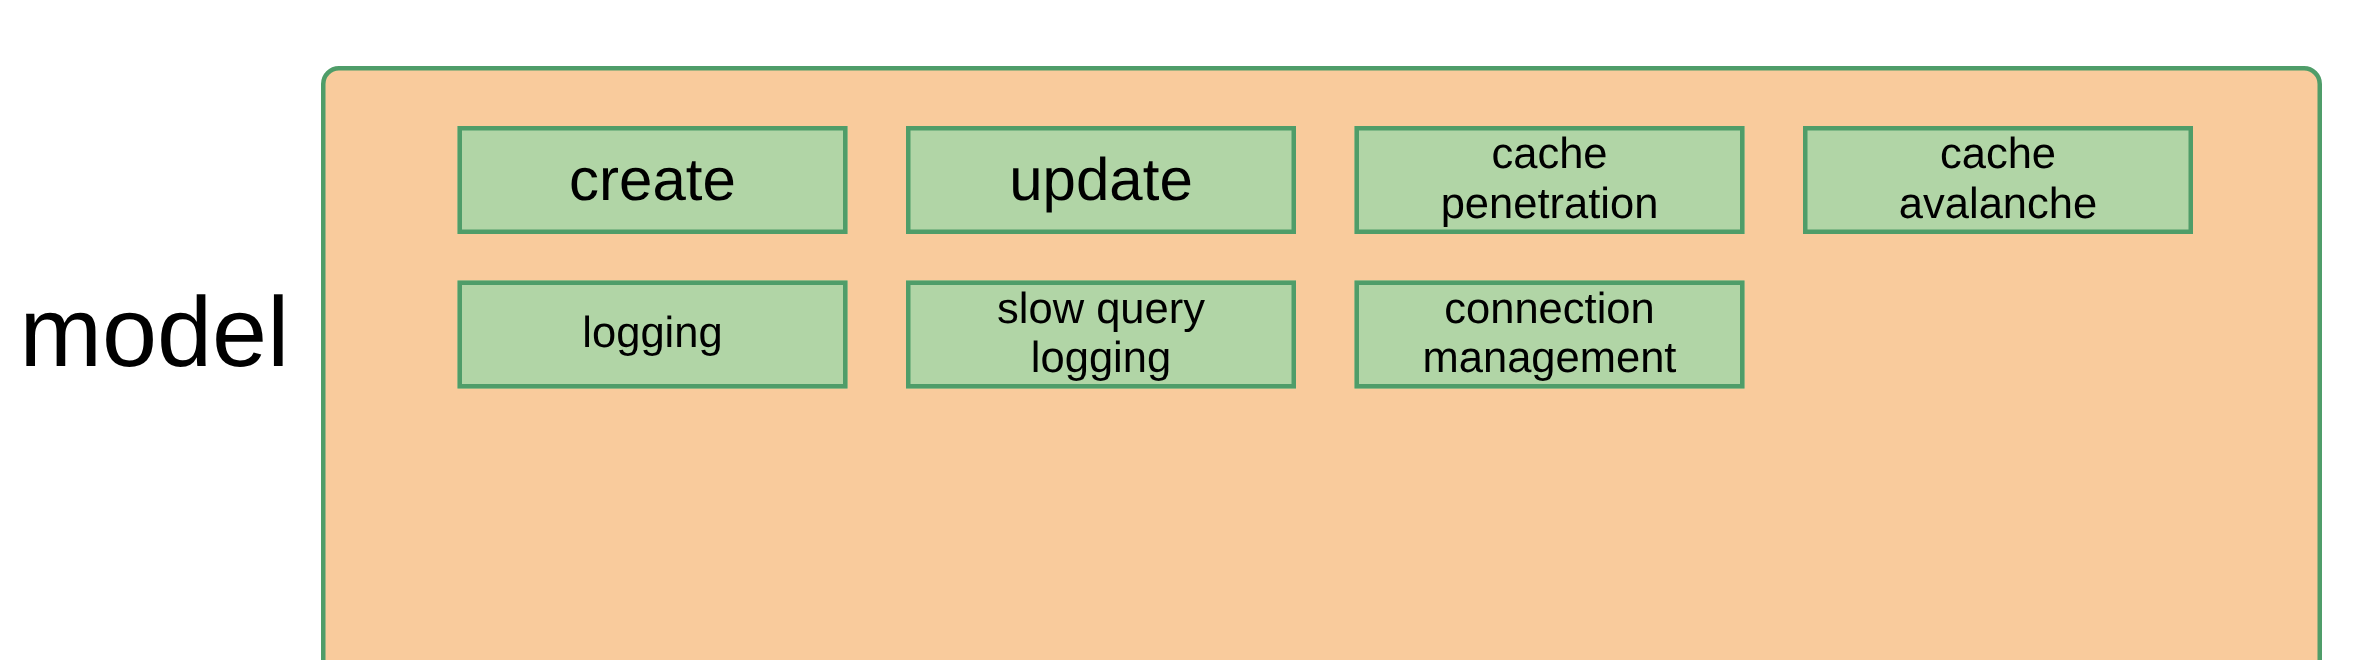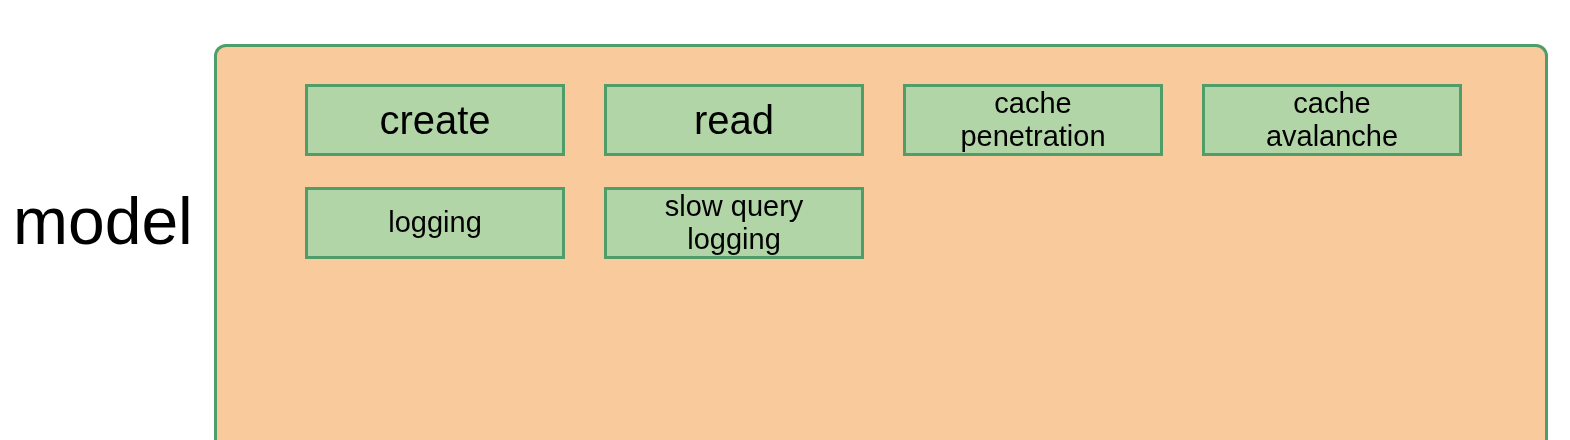--- a/index.html
+++ b/index.html
@@ -59,24 +59,26 @@
   }
 </style>
 </head>
 <body>
 
 <div class="model-label">model</div>
 
 <div class="container">
 
   <div class="cell header">create</div>
-  <div class="cell header">read</div>
+  <div class="cell header">update</div>
 
   <div class="cell">cache
 penetration</div>
   <div class="cell">cache
 avalanche</div>
 
   <div class="cell">logging</div>
   <div class="cell">slow query
 logging</div>
+  <div class="cell">connection
+management</div>
 
 </div>
 
 </body></html>

